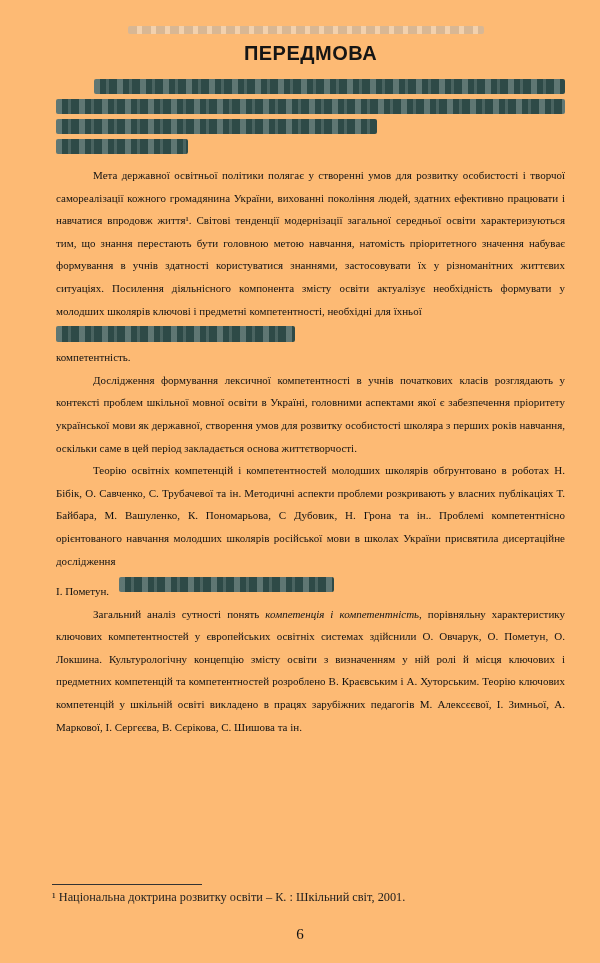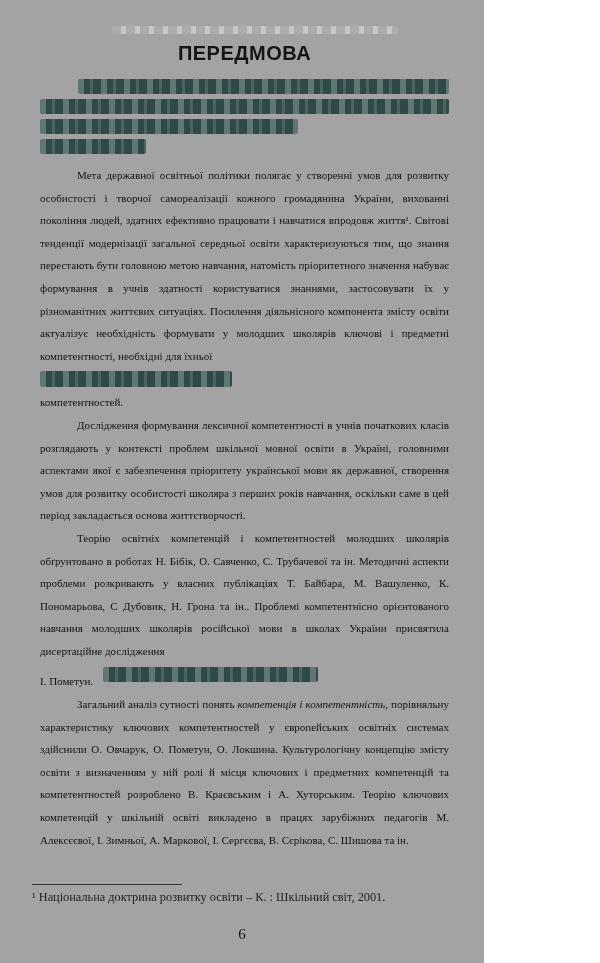--- a/index.html
+++ b/index.html
@@ -1,19 +1,19 @@
 <!DOCTYPE html>
 <html style="--redaction: #2e4a47;"><head>
 <meta charset="utf-8">
 <style>
   html,body{margin:0;padding:0;background:#ffffff;}
   .page{
-    width:484px;height:963px;box-sizing:border-box;
-    padding:24px 35px 16px 40px;position:relative;overflow:hidden;
-    background:#a3a3a3;color:#121212;
+    width:600px;height:963px;box-sizing:border-box;
+    padding:24px 35px 16px 56px;position:relative;overflow:hidden;
+    background:#fdba74;color:#121212;
     font-family:"Liberation Serif", serif;
   }
   .scan-header{
     height:8px;width:70%;margin:2px 0 8px 72px;
     background:repeating-linear-gradient(90deg,#b5b5b5 0 9px,#e9e9e9 9px 14px);
     opacity:.5;filter:blur(.7px);border-radius:2px;
   }
   .title{
     font-family:"Liberation Sans", sans-serif;
     font-size:20px;font-weight:bold;text-align:center;
@@ -29,21 +29,21 @@
   }
   .bar-1{margin-left:38px;}
   .bar-3{width:63%;}
   .bar-4{width:26%;}
   .bar-mid{width:47%;height:16px;margin:4px 0;}
   .bar-inline{display:inline-block;width:215px;height:15px;vertical-align:-2px;margin-left:10px;}
   .body-text{font-size:11px;line-height:22.6px;text-align:justify;}
   .para{margin:0;}
   .indent{text-indent:37px;}
   .para em{}
-  .footnote-area{position:absolute;left:32px;right:35px;bottom:58px;}
+  .footnote-area{position:absolute;left:52px;right:35px;bottom:58px;}
   .footnote-rule{width:150px;border-top:1px solid #333;margin-bottom:5px;}
   .footnote{font-size:12.3px;margin:0;color:#1d1d1d;}
   .page-number{
     position:absolute;bottom:20px;left:0;right:0;
     text-align:center;font-size:15px;color:#121212;
   }
 </style>
 </head>
 <body>
 
@@ -56,21 +56,21 @@
   <div class="redaction-block">
     <div class="bar bar-1"></div>
     <div class="bar bar-2"></div>
     <div class="bar bar-3"></div>
     <div class="bar bar-4"></div>
   </div>
 
   <div class="body-text">
     <p class="para indent">Мета державної освітньої політики полягає у створенні умов для розвитку особистості і творчої самореалізації кожного громадянина України, вихованні покоління людей, здатних ефективно працювати і навчатися впродовж життя¹. Світові тенденції модернізації загальної середньої освіти характеризуються тим, що знання перестають бути головною метою навчання, натомість пріоритетного значення набуває формування в учнів здатності користуватися знаннями, застосовувати їх у різноманітних життєвих ситуаціях. Посилення діяльнісного компонента змісту освіти актуалізує необхідність формувати у молодших школярів ключові і предметні компетентності, необхідні для їхньої</p>
     <div class="bar bar-mid"></div>
-    <p class="para">компетентностей.</p>
+    <p class="para">компетентність.</p>
 
     <p class="para indent">Дослідження формування лексичної компетентності в учнів початкових класів розглядають у контексті проблем шкільної мовної освіти в Україні, головними аспектами якої є забезпечення пріоритету української мови як державної, створення умов для розвитку особистості школяра з перших років навчання, оскільки саме в цей період закладається основа життєтворчості.</p>
 
     <p class="para indent">Теорію освітніх компетенцій і компетентностей молодших школярів обґрунтовано в роботах Н. Бібік, О. Савченко, С. Трубачевої та ін. Методичні аспекти проблеми розкривають у власних публікаціях Т. Байбара, М. Вашуленко, К. Пономарьова, С Дубовик, Н. Грона та ін.. Проблемі компетентнісно орієнтованого навчання молодших школярів російської мови в школах України присвятила дисертаційне дослідження</p>
     <p class="para"><span>І. Пометун.</span><span class="bar bar-inline"></span></p>
 
     <p class="para indent"><span>Загальний аналіз сутності понять </span><em>компетенція і компетентність</em><span>, порівняльну характеристику ключових компетентностей у європейських освітніх системах здійснили О. Овчарук, О. Пометун, О. Локшина. Культурологічну концепцію змісту освіти з визначенням у ній ролі й місця ключових і предметних компетенцій та компетентностей розроблено В. Краєвським і А. Хуторським. Теорію ключових компетенцій у шкільній освіті викладено в працях зарубіжних педагогів М. Алексєєвої, І. Зимньої, А. Маркової, І. Сергєєва, В. Сєрікова, С. Шишова та ін.</span></p>
   </div>
 
   <div class="footnote-area">

